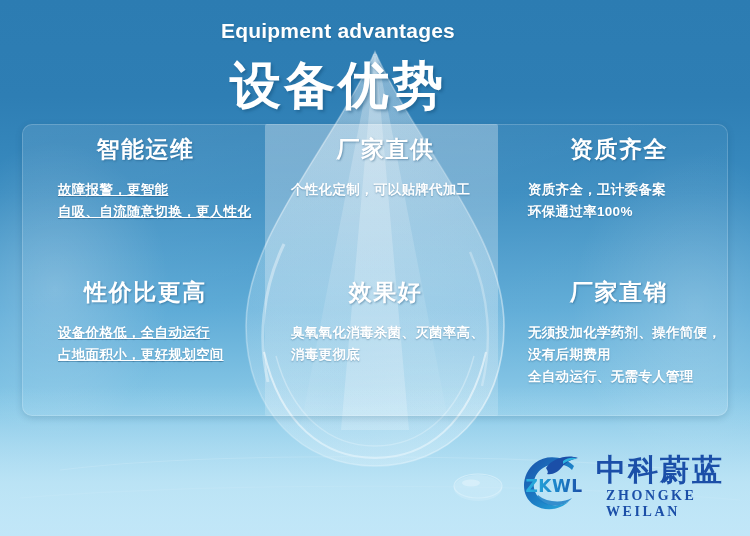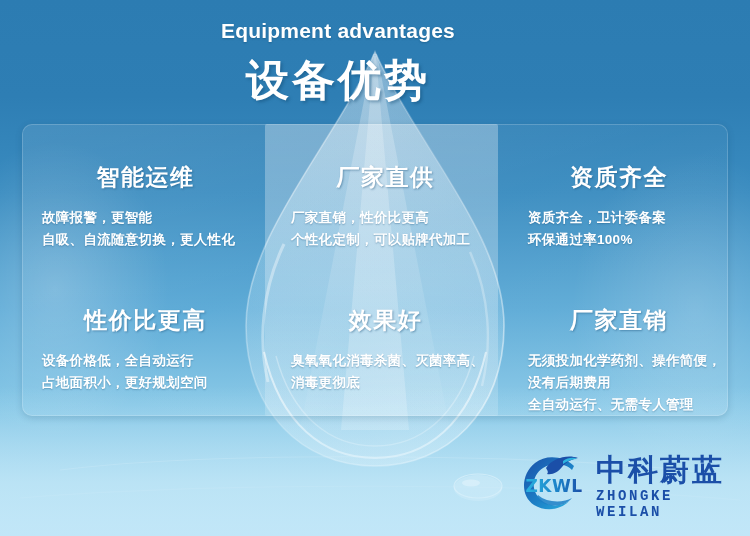--- a/index.html
+++ b/index.html
@@ -62,21 +62,21 @@
   .head-en {
     margin-top: 19px;
     font-size: 21px;
     font-weight: bold;
     color: #ffffff;
     letter-spacing: 0.2px;
     text-shadow: 0 1px 2px rgba(10,60,95,0.35);
   }
   .head-cn {
     margin-top: 9px;
-    font-size: 43px;
+    font-size: 51px;
     font-weight: bold;
     color: #ffffff;
     letter-spacing: 3px;
     text-shadow: 2px 2px 3px rgba(16,70,110,0.40);
   }
 
   
   .card {
     position: absolute;
     left: 22px; top: 124px;
@@ -93,21 +93,21 @@
     left: 243px; top: 0px;
     width: 233px; height: 292px;
     background: linear-gradient(180deg, rgba(255,255,255,0.30) 0%, rgba(255,255,255,0.26) 55%, rgba(255,255,255,0.16) 100%);
     border-radius: 2px;
     pointer-events: none;
   }
 
   
   .grid {
     position: absolute;
-    left: 22px; top: 140px;
+    left: 22px; top: 112px;
     width: 706px; height: 292px;
     display: grid;
     grid-template-columns: 243px 233px 230px;
     grid-template-rows: 145px 147px;
     z-index: 5;
   }
   .cell { position: relative; padding: 0 14px; box-sizing: border-box; }
   .cell.c1 { padding-left: 18px; }
   .cell.c2 { padding-left: 22px; }
   .cell.c3 { padding-left: 26px; }
@@ -128,21 +128,21 @@
     color: #ffffff;
     font-size: 13.5px;
     font-weight: bold;
     line-height: 22px;
     letter-spacing: 0.3px;
     text-shadow: 0 1px 1.5px rgba(18,72,112,0.35);
   }
   .f-lines div { white-space: nowrap; }
 
   
-  .cell.c1 .f-lines { margin-left: 2px; }
+  .cell.c1 .f-lines { margin-left: 18px; text-decoration: underline; }
   .cell.c2 .f-lines { margin-left: 4px; }
   .cell.c3 .f-lines { margin-left: 4px; }
 
   
   .logo {
     position: absolute;
     left: 516px; top: 448px;
     width: 218px; height: 70px;
     z-index: 7;
     display: flex;
@@ -159,21 +159,22 @@
     font-family: "DejaVu Sans", sans-serif;
     margin-top: 8px;
   }
   .logo-en {
     font-size: 14px;
     font-weight: bold;
     color: #1b4fa8;
     letter-spacing: 2.6px;
     line-height: 16px;
     margin-top: 2px;
-    font-family: Liberation Mono, monospace;
+    font-family: Liberation Serif, serif;
+    margin-left: 10px;
   }
 </style>
 </head>
 <body>
 
 <div id="poster">
 
   <div class="drop-wrap">
     <svg class="drop-svg" viewBox="0 0 750 536" xmlns="http://www.w3.org/2000/svg" aria-hidden="true">
       <defs>
@@ -253,21 +254,20 @@
       <div class="f-title">智能运维</div>
       <div class="f-lines">
         <div>故障报警，更智能</div>
         <div>自吸、自流随意切换，更人性化</div>
       </div>
     </div>
 
     <div class="cell c2 r1">
       <div class="f-title">厂家直供</div>
       <div class="f-lines">
-        <div>厂家直销，性价比更高</div>
         <div>个性化定制，可以贴牌代加工</div>
       </div>
     </div>
 
     <div class="cell c3 r1">
       <div class="f-title">资质齐全</div>
       <div class="f-lines">
         <div>资质齐全，卫计委备案</div>
         <div>环保通过率100%</div>
       </div>

